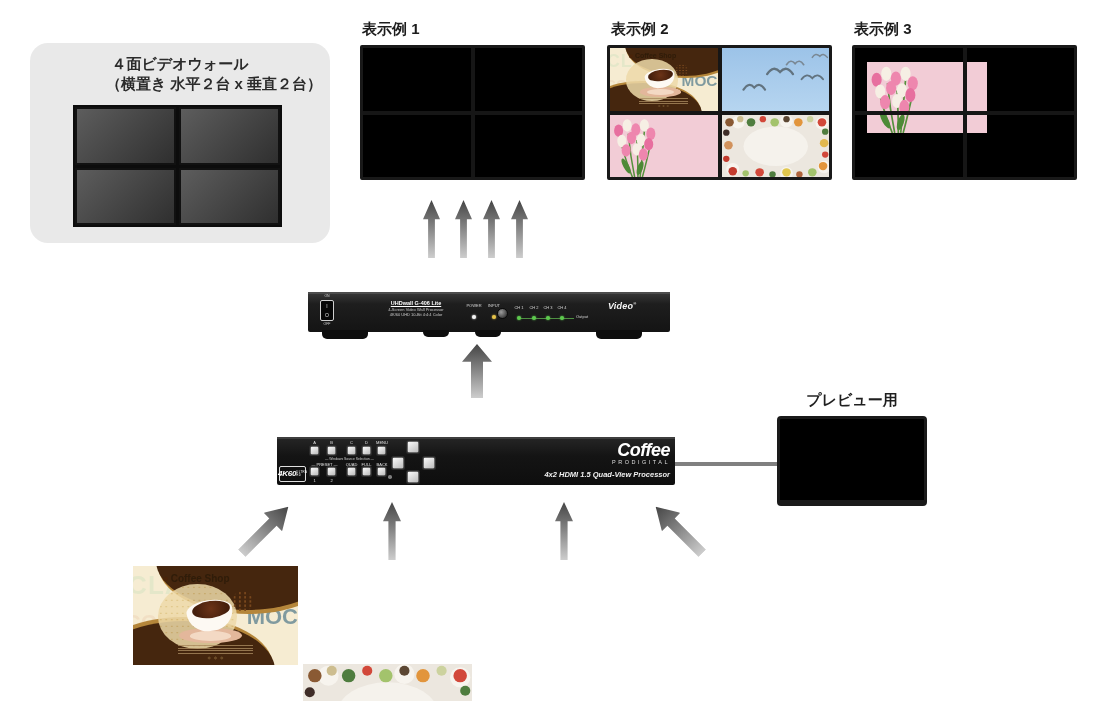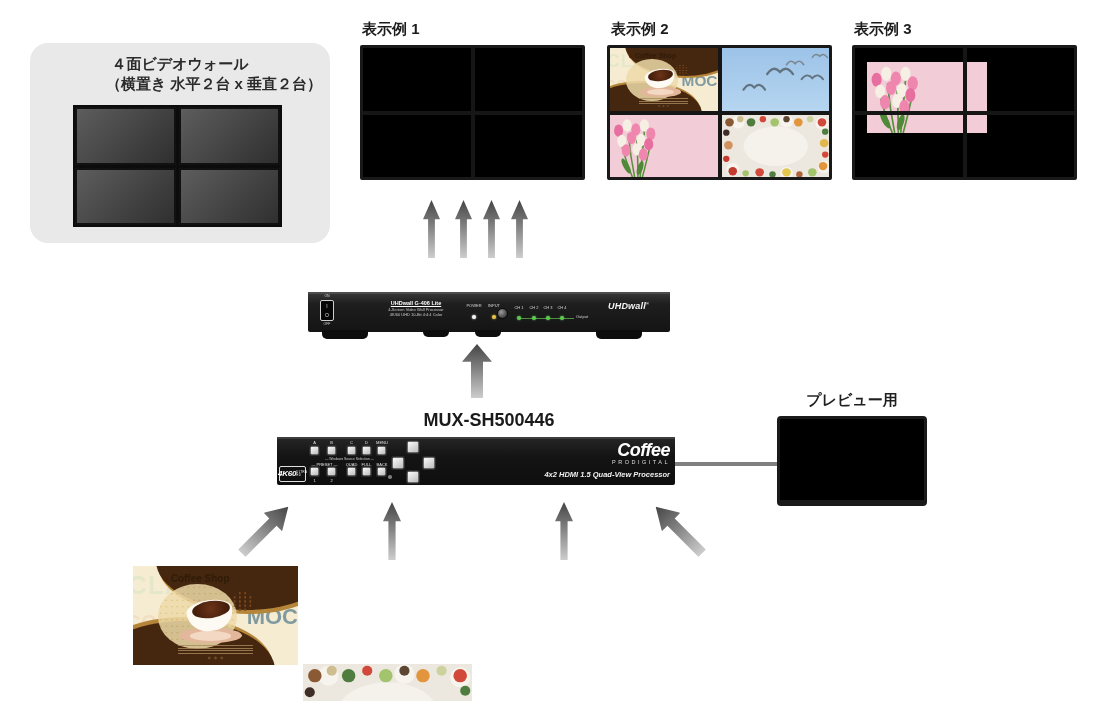--- a/index.html
+++ b/index.html
@@ -331,30 +331,29 @@
     <span class="glabel" style="left:204px;top:14px;width:14px;">CH 1</span>
     <span class="glabel" style="left:219px;top:14px;width:14px;">CH 2</span>
     <span class="glabel" style="left:233px;top:14px;width:14px;">CH 3</span>
     <span class="glabel" style="left:247px;top:14px;width:14px;">CH 4</span>
     <i class="gline"></i>
     <i class="led led-g" style="left:209px;top:24px;"></i>
     <i class="led led-g" style="left:224px;top:24px;"></i>
     <i class="led led-g" style="left:238px;top:24px;"></i>
     <i class="led led-g" style="left:252px;top:24px;"></i>
     <span class="glabel" style="left:268px;top:23px;width:22px;text-align:left;">Output</span>
-    <span class="gbrand"><b>UHDwall</b><sup>®</sup></span>
+    <span class="gbrand"><b>Video</b><sup>®</sup></span>
     <i class="foot" style="left:14px;top:38px;width:46px;height:9px;"></i>
     <i class="foot" style="left:115px;top:38px;width:26px;height:7px;"></i>
     <i class="foot" style="left:167px;top:38px;width:26px;height:7px;"></i>
     <i class="foot" style="left:288px;top:38px;width:46px;height:9px;"></i>
   </div>
 
   <i class="arrow" style="left:462px;top:344px;width:30px;height:54px;"></i>
 
-  <div class="dev-title mux-title">MUX-SH500446</div>
   <i class="connector"></i>
   <div class="device mux">
     <div class="badge4k">
       <b>4K60</b>
       <span>ULTRA HD</span>
     </div>
     <span class="mlbl" style="left:30px;top:4px;width:15px;">A</span>
     <span class="mlbl" style="left:47px;top:4px;width:15px;">B</span>
     <span class="mlbl" style="left:67px;top:4px;width:15px;">C</span>
     <span class="mlbl" style="left:82px;top:4px;width:15px;">D</span>

